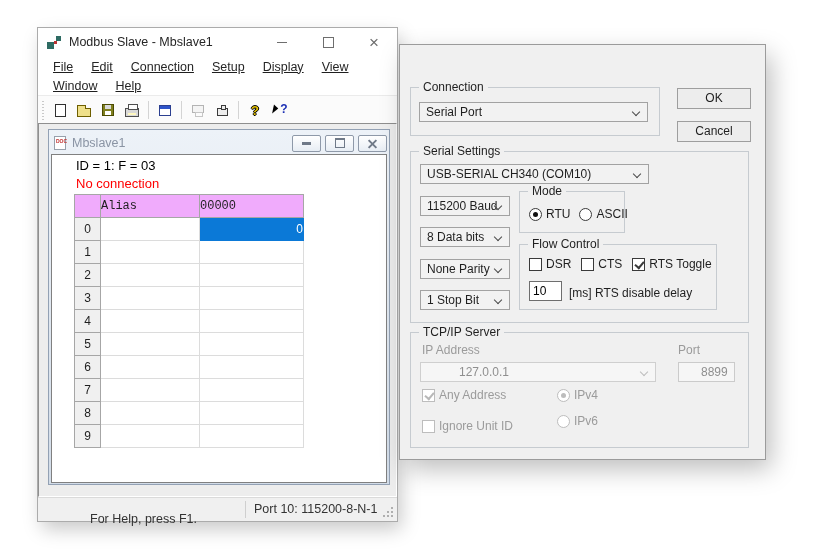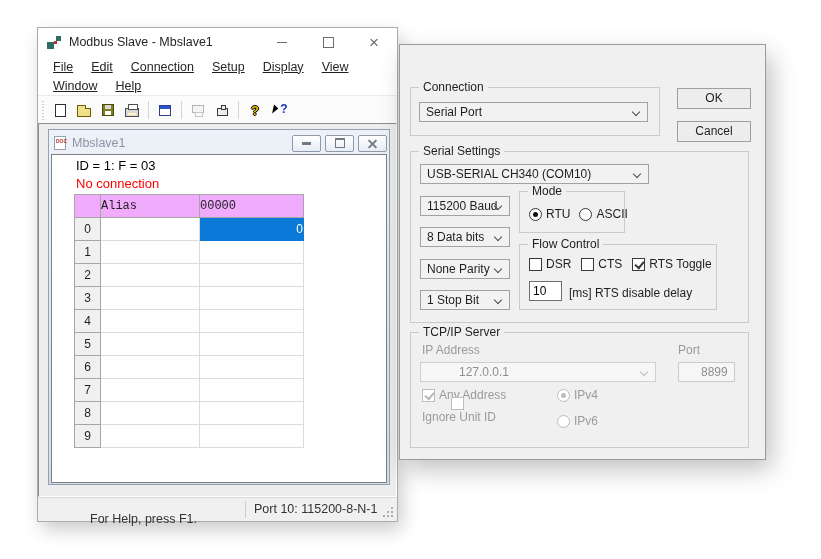--- a/index.html
+++ b/index.html
@@ -334,21 +334,21 @@
     <div class="tfield" style="left:267px; top:29px; width:57px; height:20px;">8899</div>
 
     <div class="ctl-row dis-ctl" style="left:11px; top:55px;">
       <span class="cb on"></span>
       <span>Any Address</span>
     </div>
     <div class="ctl-row dis-ctl" style="left:146px; top:55px;">
       <span class="rb on"></span>
       <span>IPv4</span>
     </div>
-    <div class="ctl-row dis-ctl" style="left:11px; top:64px;flex-direction:column;">
+    <div class="ctl-row dis-ctl" style="left:11px; top:86px;">
       <span class="cb"></span>
       <span>Ignore Unit ID</span>
     </div>
     <div class="ctl-row dis-ctl" style="left:146px; top:81px;">
       <span class="rb"></span>
       <span>IPv6</span>
     </div>
   </div>
 </div>
 

